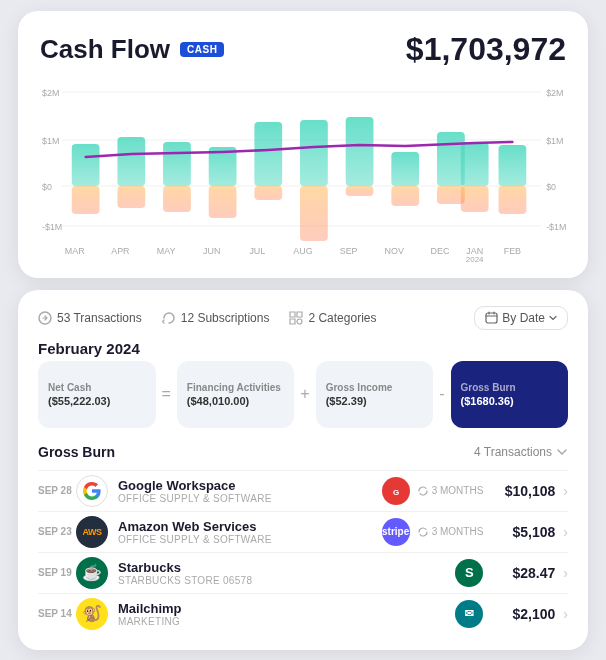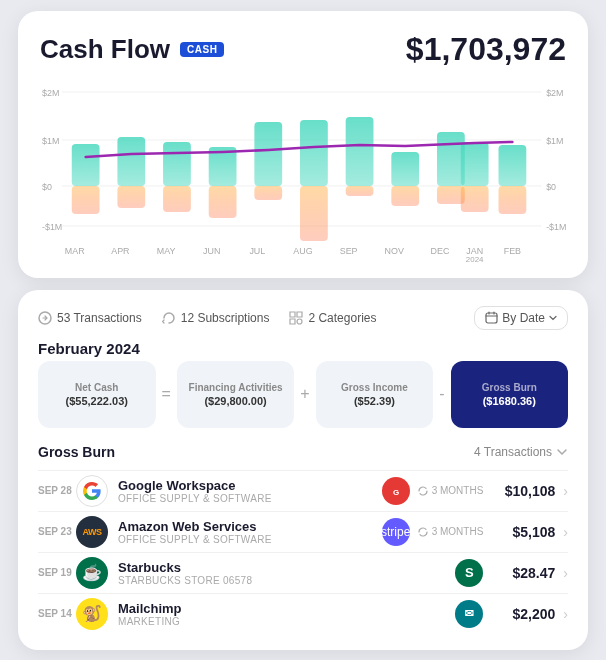--- a/index.html
+++ b/index.html
@@ -108,21 +108,20 @@
     
     .metrics-row {
       display: flex;
       gap: 6px;
       margin-bottom: 16px;
     }
     .metric-card {
       flex: 1;
       border-radius: 12px;
       padding: 21px 10px;
-      text-align: center;
     }
     .metric-card.net-cash {
       background: #f0f4f8;
     }
     .metric-card.financing {
       background: #f0f4f8;
     }
     .metric-card.gross-income {
       background: #f0f4f8;
     }
@@ -384,21 +383,21 @@
     <div class="month-label">February 2024</div>
 
     <div class="metrics-row">
       <div class="metric-card net-cash">
         <div class="metric-label">Net Cash</div>
         <div class="metric-value">($55,222.03)</div>
       </div>
       <div class="metric-operator">=</div>
       <div class="metric-card financing">
         <div class="metric-label">Financing Activities</div>
-        <div class="metric-value">($29,800.00)</div>
+        <div class="metric-value">($48,010.00)</div>
       </div>
       <div class="metric-operator">+</div>
       <div class="metric-card gross-income">
         <div class="metric-label">Gross Income</div>
         <div class="metric-value">($52.39)</div>
       </div>
       <div class="metric-operator">-</div>
       <div class="metric-card gross-burn">
         <div class="metric-label">Gross Burn</div>
         <div class="metric-value">($1680.36)</div>
@@ -448,21 +447,21 @@
     </div>
 
     <div class="transaction">
       <span class="tx-date">SEP 23</span>
       <div class="tx-logo logo-aws" style="background:#232f3e; font-size:9px; color:#ff9900; font-weight:900; letter-spacing:-0.5px;">AWS</div>
       <div class="tx-info">
         <div class="tx-name">Amazon Web Services</div>
         <div class="tx-sub">Office Supply &amp; Software</div>
       </div>
       <div class="tx-badge-area">
-        <div class="tx-badge-icon" style="background:#635bff; font-size:12px; color:white; font-weight:400;">stripe</div>
+        <div class="tx-badge-icon" style="background:#635bff; font-size:10px; color:white; font-weight:700;">stripe</div>
         <div class="tx-recur">
           <svg width="10" height="10" viewBox="0 0 10 10">
               <path d="M1 5a4 4 0 0 1 7-2.6M9 5a4 4 0 0 1-7 2.6" stroke="#aaa" stroke-width="1.2" fill="none" stroke-linecap="round"></path>
             </svg>
           3 MONTHS
         </div>
       </div>
       <span class="tx-amount">$5,108</span>
       <span class="tx-chevron">›</span>
     </div>
@@ -484,17 +483,17 @@
     <div class="transaction">
       <span class="tx-date">SEP 14</span>
       <div class="tx-logo" style="background:#ffe01b; font-size:16px; display:flex; align-items:center; justify-content:center; border-radius:50;">🐒</div>
       <div class="tx-info">
         <div class="tx-name">Mailchimp</div>
         <div class="tx-sub">Marketing</div>
       </div>
       <div class="tx-badge-area">
         <div class="tx-badge-icon" style="background:#007c89; color:white; font-weight:700; font-size:11px;">✉</div>
       </div>
-      <span class="tx-amount">$2,200</span>
+      <span class="tx-amount">$2,100</span>
       <span class="tx-chevron">›</span>
     </div>
   </div>
 </div>
 
 </body></html>

